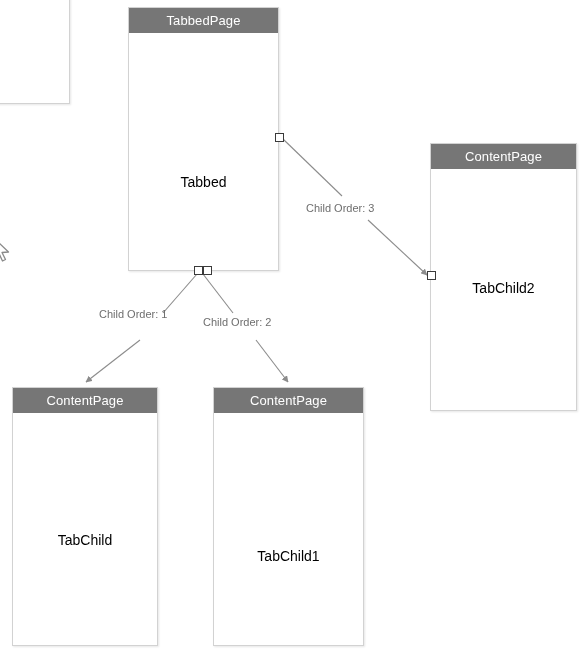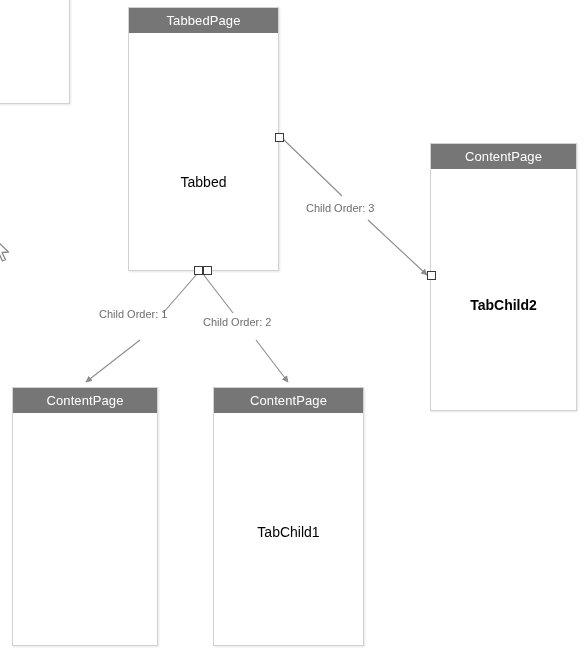--- a/index.html
+++ b/index.html
@@ -132,32 +132,35 @@
   <div class="node" style="left:128px; top:7px; width:151px; height:264px;">
     <div class="node-header">TabbedPage</div>
     <div class="node-body">
       <div class="node-label" style="top:141px;">Tabbed</div>
     </div>
   </div>
 
   <div class="node" style="left:430px; top:143px; width:147px; height:268px;">
     <div class="node-header">ContentPage</div>
     <div class="node-body">
-      <div class="node-label" style="top:128px;font-weight:bold;">TabChild2</div>
+      <div class="node-label" style="top:111px;">TabChild2</div>
     </div>
   </div>
 
   <div class="node" style="left:12px; top:387px; width:146px; height:259px;">
     <div class="node-header">ContentPage</div>
+    <div class="node-body">
+      <div class="node-label" style="top:119px;">TabChild</div>
+    </div>
   </div>
 
   <div class="node" style="left:213px; top:387px; width:151px; height:259px;">
     <div class="node-header">ContentPage</div>
     <div class="node-body">
-      <div class="node-label" style="top:111px;">TabChild1</div>
+      <div class="node-label" style="top:135px;">TabChild1</div>
     </div>
   </div>
 
   <div class="wire-label" style="left:99px; top:308px;">Child Order: 1</div>
   <div class="wire-label" style="left:203px; top:316px;">Child Order: 2</div>
   <div class="wire-label" style="left:306px; top:202px;">Child Order: 3</div>
 
   <div class="handle" style="left:275px; top:133px;"></div>
   <div class="handle" style="left:427px; top:271px;"></div>
   <div class="handle" style="left:194px; top:266px;"></div>

